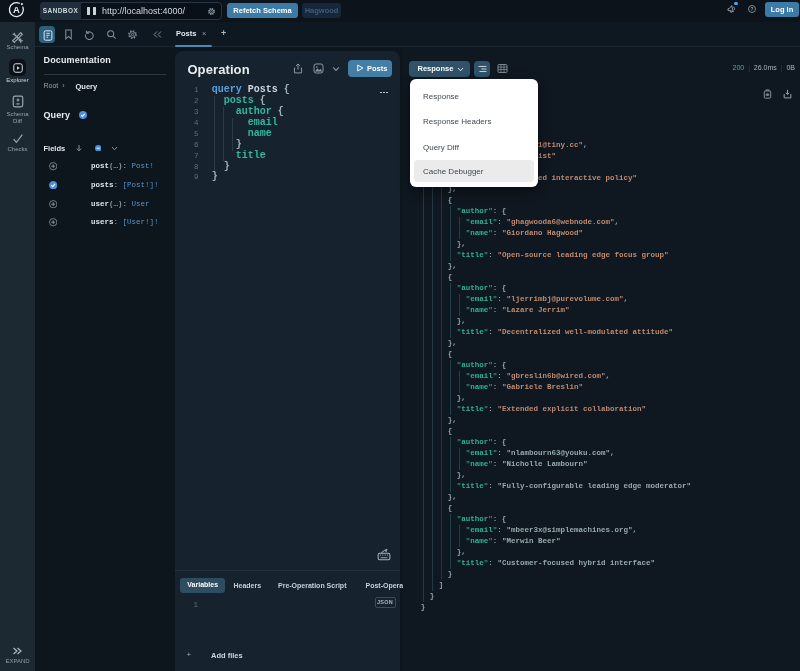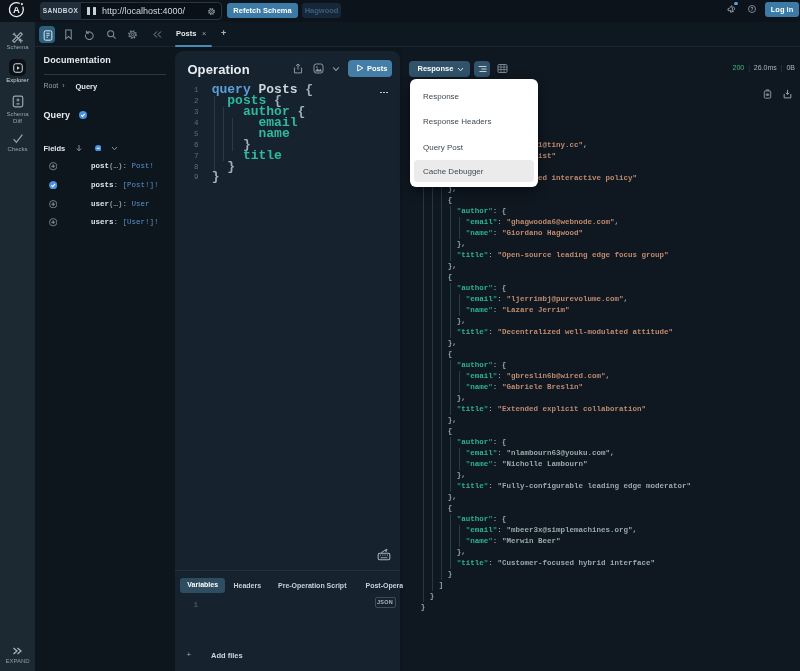--- a/index.html
+++ b/index.html
@@ -45,21 +45,21 @@
 .fgrey { color:#8a98a3; }
 .ftype { color:#5793cb; font-weight:normal; }
 
 #opcard { left:175.3px; top:51.4px; width:224.7px; height:619.6px;
   background:#16222d; border-radius:8px 8px 0 0; }
 #respanel { left:402.5px; top:48px; width:397.5px; height:623px; background:#0f1720; }
 #optitle { left:187.4px; top:61.5px; color:#e7edf2; font-size:13px; font-weight:bold; letter-spacing:0.1px; }
 #postsbtn { left:348.2px; top:60.2px; width:44.3px; height:16.6px; background:#447ea6;
   border-radius:4px; }
 #opcode { left:211.7px; top:85.4px; font-family:"Liberation Mono", monospace;
-  font-size:13px; line-height:10.87px; white-space:pre; font-weight:bold; }
+  font-size:10px; line-height:10.87px; white-space:pre; font-weight:bold; }
 #oplinenos { left:175.3px; top:85.4px; width:23.3px; font-family:"Liberation Mono", monospace;
   font-size:7.5px; line-height:10.87px; color:#5d6f7c; text-align:right; white-space:pre; }
 .kw { color:#5b9fd8; } .nm { color:#ccd7de; } .fld { color:#2eb9a0; } .pn { color:#9fb1bd; }
 .ig2 { position:absolute; width:1px; background:#2a3a46; }
 .kdot { position:absolute; top:91.6px; width:1.9px; height:1.9px; border-radius:50%;
   background:#d6dee3; }
 
 #vardiv { left:175.3px; top:570px; width:224.7px; height:1px; background:#243240; }
 #varpill { left:180.2px; top:578.4px; width:45px; height:14.2px; background:#2e4d60;
   border-radius:3px; color:#fff; font-size:7px; font-weight:bold; line-height:14.2px;
@@ -393,15 +393,15 @@
         <span class="q">"</span><span class="k">title</span><span class="q">"</span><span class="p">: </span><span class="v3">"Customer-focused hybrid interface"</span>
       <span class="p">}</span>
     <span class="p">]</span>
   <span class="p">}</span>
 <span class="p">}</span></pre>
 
 <div class="abs" id="dd"></div>
 <div class="abs" id="ddhl"></div>
 <div class="abs ddi" style="top:91.5px">Response</div>
 <div class="abs ddi" style="top:117.4px">Response Headers</div>
-<div class="abs ddi" style="top:143px">Query Post</div>
+<div class="abs ddi" style="top:143px">Query Diff</div>
 <div class="abs ddi" style="top:167.1px">Cache Debugger</div>
 
 </div>
 </body></html>

